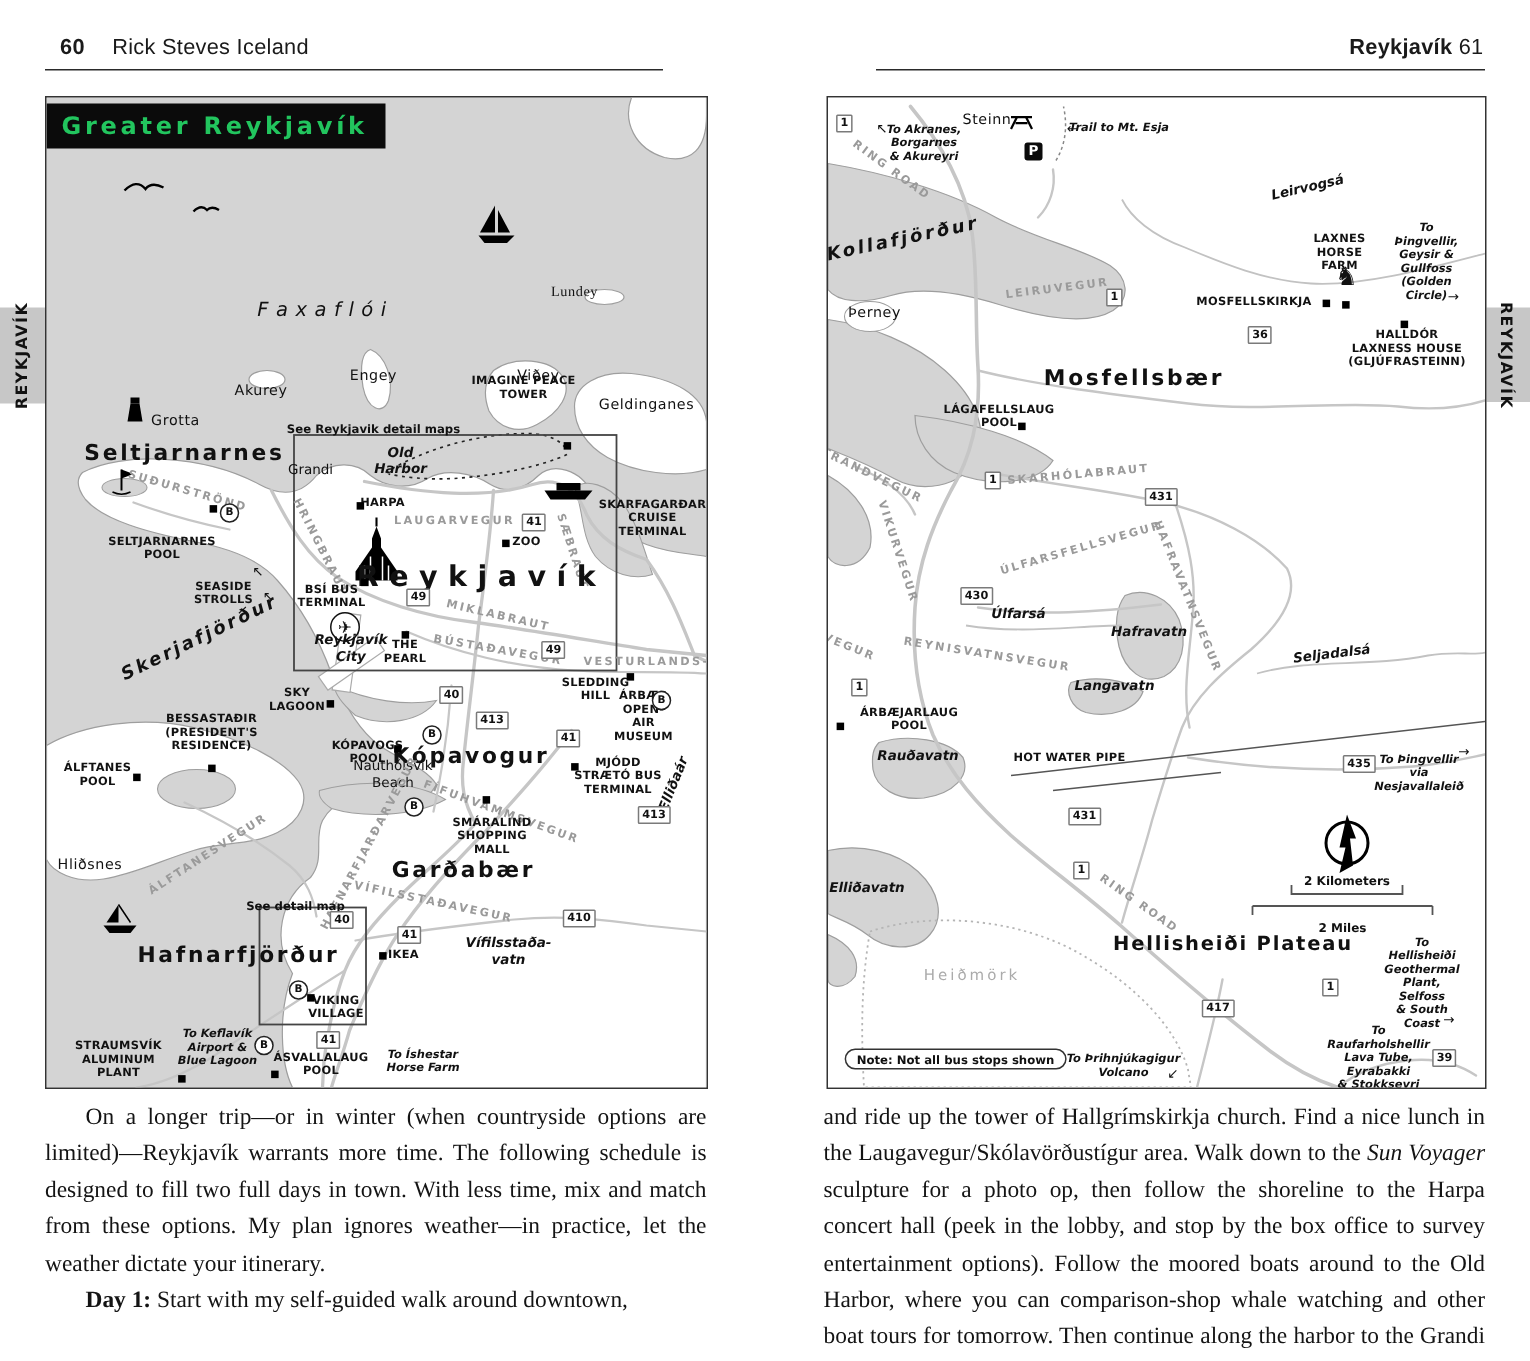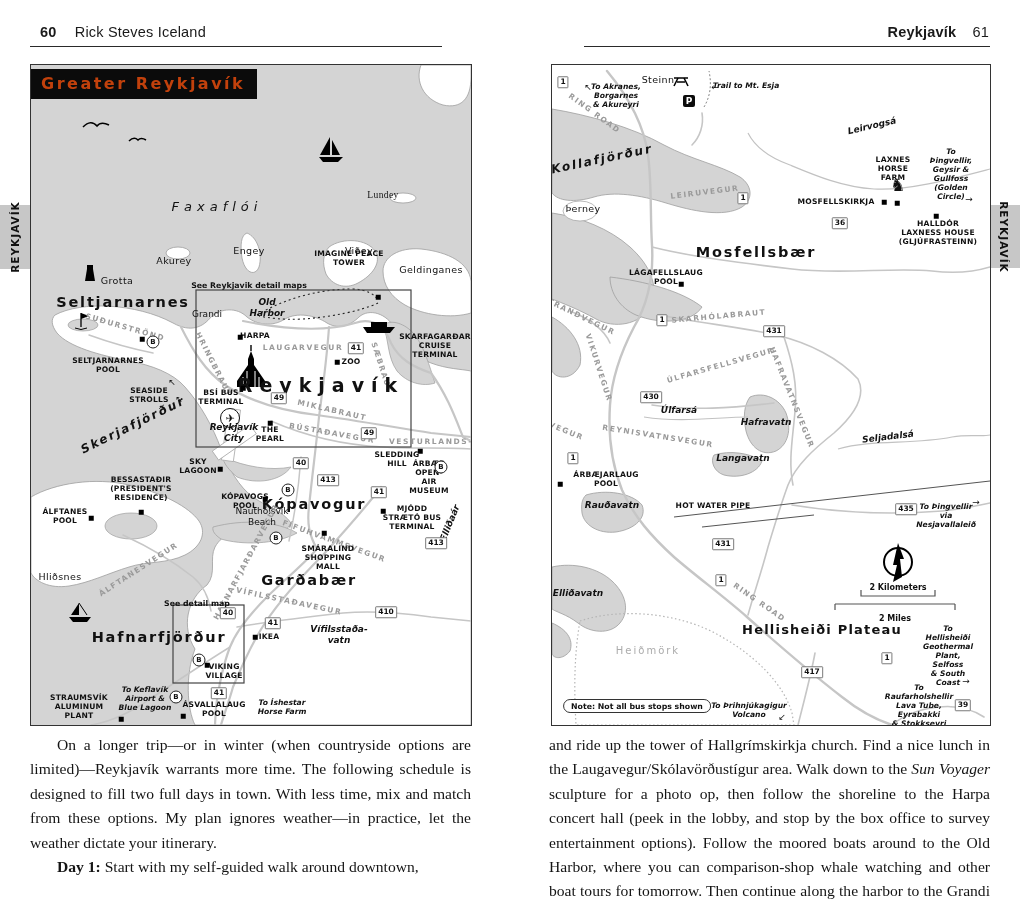--- a/index.html
+++ b/index.html
@@ -17,21 +17,21 @@
   .tab span{font-size:10.5px;font-weight:700;letter-spacing:1px;color:#111;white-space:nowrap;}
   #tab-left span{transform:rotate(-90deg);}
   #tab-right span{transform:rotate(90deg);}
 
   
   .map{position:absolute;border:1.3px solid #333;overflow:hidden;}
   .map svg.base{position:absolute;left:0;top:0;width:100%;height:100%;}
   #map-left{left:30px;top:64px;width:440px;height:660px;background:#d4d4d4;}
   #map-right{left:551px;top:64px;width:438px;height:660px;background:#fff;}
 
-  .map-title{position:absolute;left:0;top:4px;background:#0b0b0b;color:#c2410c;
+  .map-title{position:absolute;left:0;top:4px;background:#0b0b0b;color:#22c55e;
     font-size:16px;font-weight:700;letter-spacing:2.5px;padding:5px 12px 6px 10px;z-index:5;}
 
   
   .lbl{position:absolute;transform:translate(-50%,-50%);text-align:center;white-space:pre-line;
        line-height:1.18;color:#111;z-index:3;}
   .town{font-size:14.5px;font-weight:700;letter-spacing:1.8px;white-space:nowrap;}
   .town-xl{font-size:19px;font-weight:700;letter-spacing:7px;white-space:nowrap;}
   .sea{font-size:13px;font-style:italic;letter-spacing:5px;white-space:nowrap;}
   .bay{font-size:12px;font-weight:700;font-style:italic;letter-spacing:2px;white-space:nowrap;}
   .island{font-size:9.5px;letter-spacing:.4px;white-space:nowrap;}
@@ -74,21 +74,21 @@
 <body>
 
 <div id="page">
 
   <div class="hdr" style="left:40px;">
     <span class="pn">60</span>
     <span style="margin-left:14px;">Rick Steves Iceland</span>
   </div>
   <div class="hdr" style="right:31px;">
     <span style="font-weight:700;">Reykjavík</span>
-    <span style="margin-left:12px;">61</span>
+    <span style="">61</span>
   </div>
   <div class="hdr-rule" style="left:30px;width:412px;"></div>
   <div class="hdr-rule" style="left:584px;width:406px;"></div>
 
   <div class="tab" id="tab-left" style="left:0;top:205px;width:30px;height:64px;">
     <span>REYKJAVÍK</span>
   </div>
   <div class="tab" id="tab-right" style="left:988px;top:205px;width:32px;height:63px;">
     <span>REYKJAVÍK</span>
   </div>

